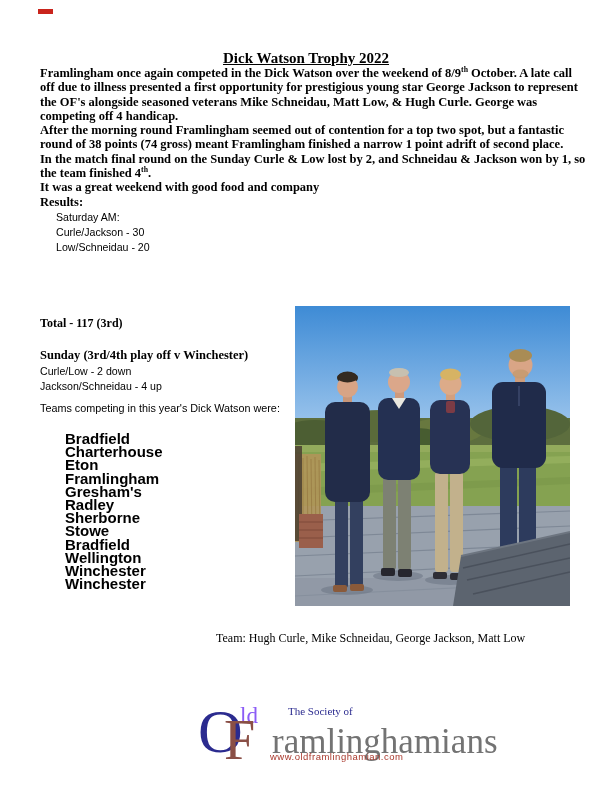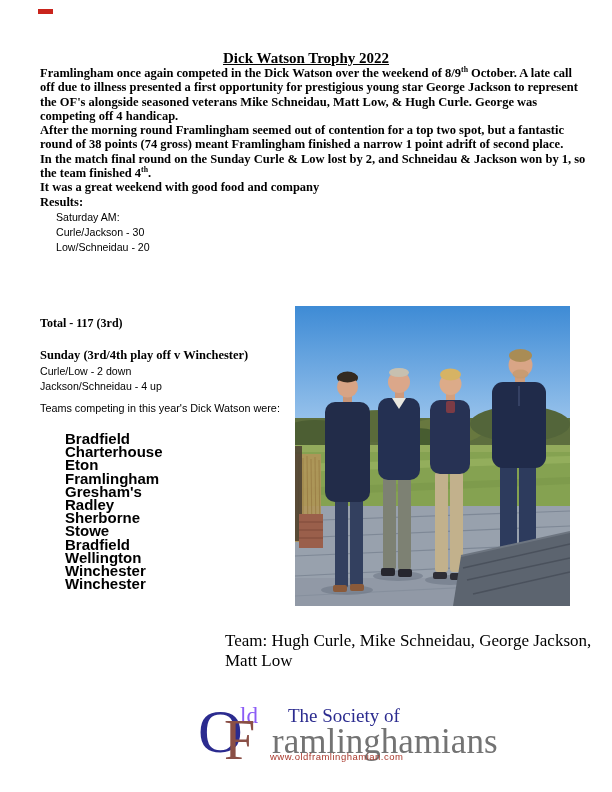--- a/index.html
+++ b/index.html
@@ -21,28 +21,28 @@
   .sat{top:210px;}
   .pm{top:260px;}
   .total{left:40px;top:316px;font-size:12px;font-weight:bold;}
   .sunday{left:40px;top:347px;}
   .sunday .s-head{font-size:12.5px;font-weight:bold;line-height:17px;}
   .sunday .s-lines{font-size:10.6px;line-height:15px;}
   .teams-intro{left:40px;top:402px;font-size:10.8px;}
   .schools{left:65px;top:432px;font-size:15px;font-weight:bold;line-height:13.2px;}
   .photo{left:295px;top:306px;width:275px;height:300px;}
   .photo svg{display:block;width:100%;height:100%;}
-  .caption{left:225px;top:631px;font-size:17px;}
+  .caption{left:216px;top:631px;font-size:12px;}
   
   .logo{left:200px;top:694px;width:240px;height:72px;}
   .logo div{position:absolute;line-height:1;white-space:nowrap;}
   .lg-o{left:-2px;top:6px;font-size:62px;color:#2b2b8f;}
   .lg-f{left:24px;top:18px;font-size:56px;color:#8a4f46;}
   .lg-ld{left:40px;top:10px;font-size:23px;color:#8b5cf6;}
-  .lg-soc{left:88px;top:12px;font-size:19px;color:#2b2b8f;}
+  .lg-soc{left:88px;top:12px;font-size:11px;color:#2b2b8f;}
   .lg-name{left:72px;top:30px;font-size:35px;color:#737373;}
   .lg-url{left:70px;top:58px;font-size:9.5px;letter-spacing:.5px;color:#aa3a2e;
           font-family:"Liberation Sans","DejaVu Sans",sans-serif;}
 </style>
 </head>
 <body>
 
 <div class="page">
 
   <div class="abs red-mark"></div>

